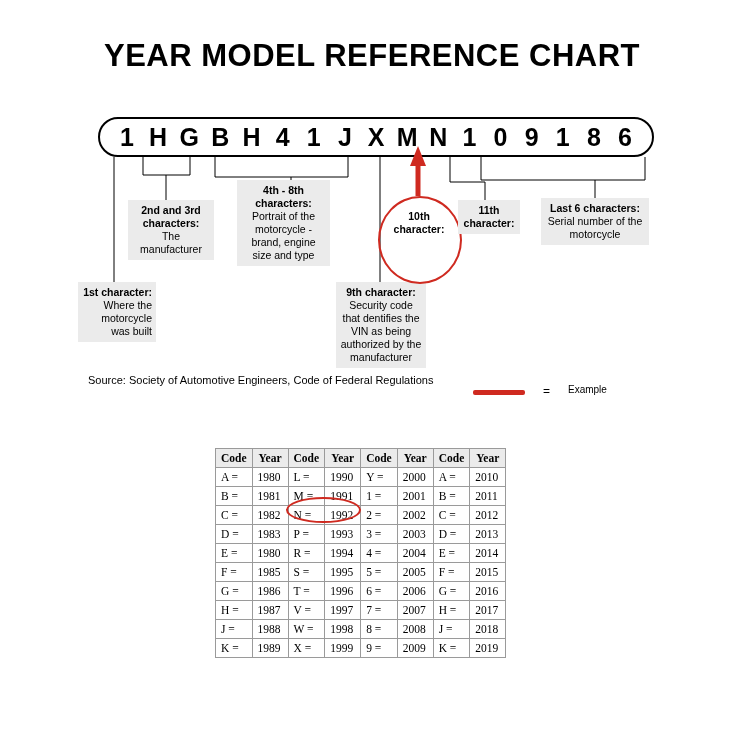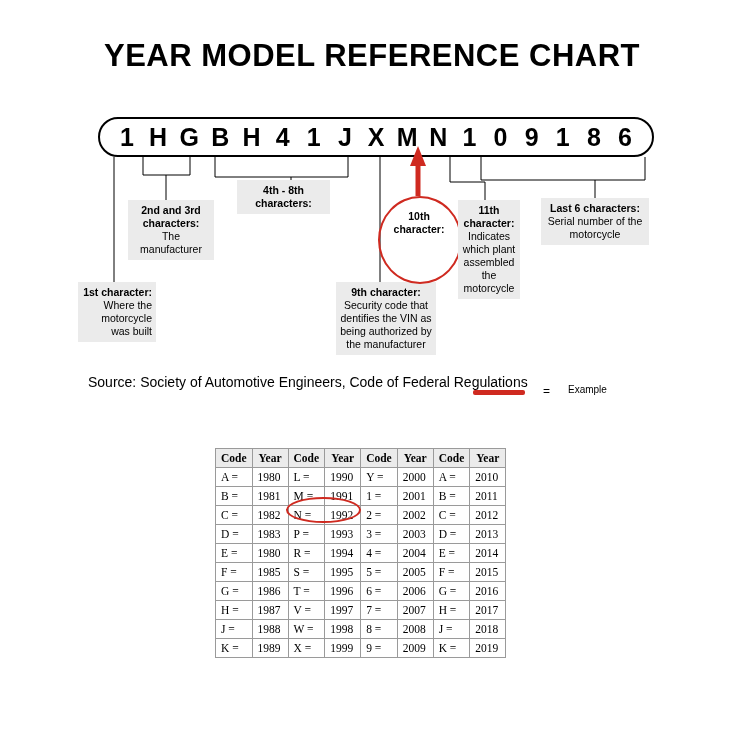--- a/index.html
+++ b/index.html
@@ -70,21 +70,21 @@
     text-align: center;
     padding: 4px 4px;
     box-sizing: border-box;
     font-family: "Liberation Sans", sans-serif;
   }
   .callout b { font-weight: bold; }
 
   #co-1st   { left: 78px;  top: 282px; width: 78px; text-align: right; }
   #co-2nd3rd{ left: 128px; top: 200px; width: 86px; }
   #co-4to8  { left: 237px; top: 180px; width: 93px; }
-  #co-9th   { left: 336px; top: 282px; width: 100px; }
+  #co-9th   { left: 336px; top: 282px; width: 90px; }
   #co-10th  { left: 383px; top: 206px; width: 72px;  background: transparent; }
   #co-11th  { left: 458px; top: 200px; width: 62px; }
   #co-last6 { left: 541px; top: 198px; width: 108px; }
 
   
   #red-ellipse {
     position: absolute;
     left: 378px;
     top: 196px;
     width: 84px;
@@ -92,21 +92,21 @@
     border: 2.5px solid #cf2a20;
     border-radius: 50%;
     box-sizing: border-box;
   }
 
   
   #source {
     position: absolute;
     left: 88px;
     top: 374px;
-    font-size: 14px;
+    font-size: 11px;
     font-family: "Liberation Sans", sans-serif;
   }
   #legend-eq {
     position: absolute;
     left: 543px;
     top: 384px;
     font-size: 12px;
   }
   #legend-label {
     position: absolute;
@@ -214,35 +214,35 @@
   <span>Where the motorcycle was built</span>
 </div>
 
 <div class="callout" id="co-2nd3rd">
   <b>2nd and 3rd characters:</b><br>
   <span>The manufacturer</span>
 </div>
 
 <div class="callout" id="co-4to8">
   <b>4th - 8th characters:</b><br>
+  <span>Portrait of the motorcycle - brand, engine size and type</span>
 </div>
 
 <div class="callout" id="co-9th">
   <b>9th character:</b><br>
   <span>Security code that dentifies the VIN as being authorized by the manufacturer</span>
 </div>
 
 <div class="callout" id="co-10th">
   <b>10th character:</b><br>
 </div>
 <div id="red-ellipse"></div>
 
 <div class="callout" id="co-11th">
   <b>11th character:</b><br>
-  <span>Indicates which plant assembled the motorcycle</span>
 </div>
 
 <div class="callout" id="co-last6">
   <b>Last 6 characters:</b><br>
   <span>Serial number of the motorcycle</span>
 </div>
 
 <div id="source">Source:  Society of Automotive Engineers, Code of Federal Regulations</div>
 <div id="legend-bar"></div>
 <div id="legend-eq">=</div>

